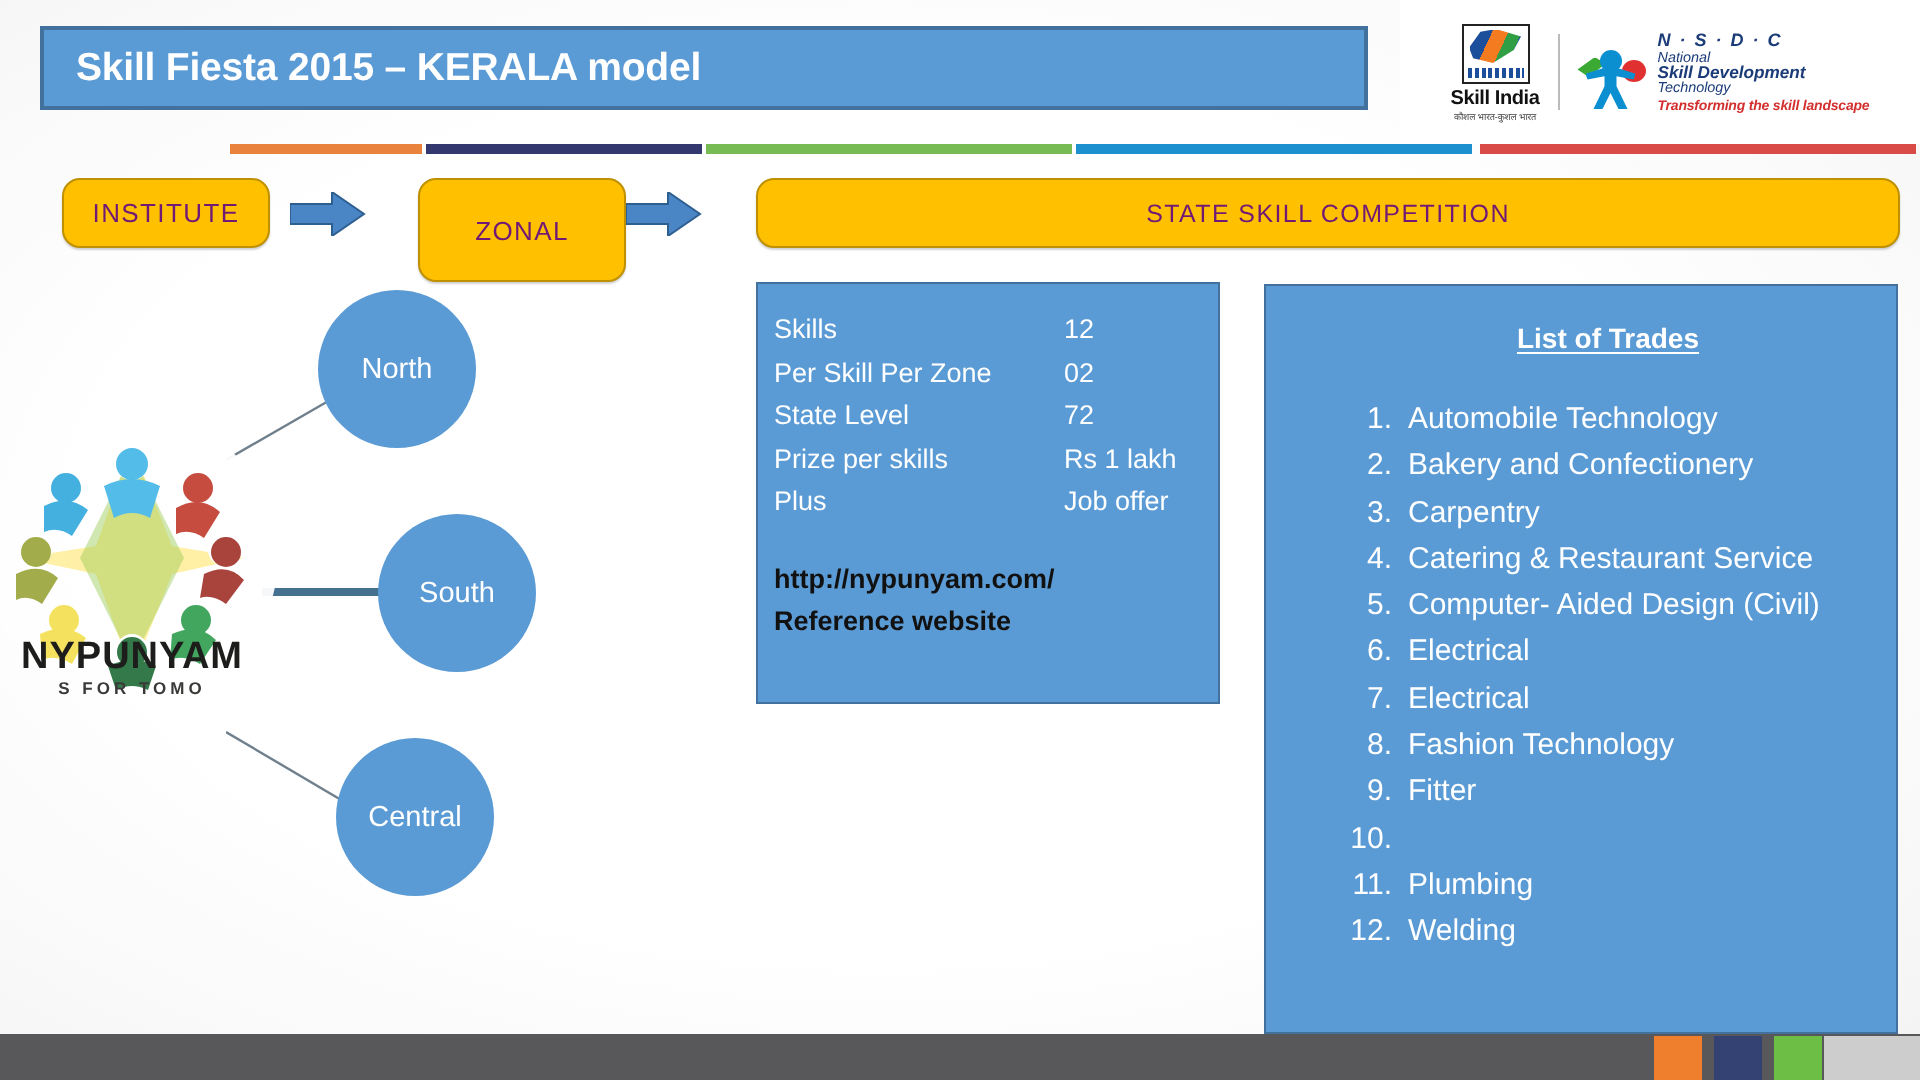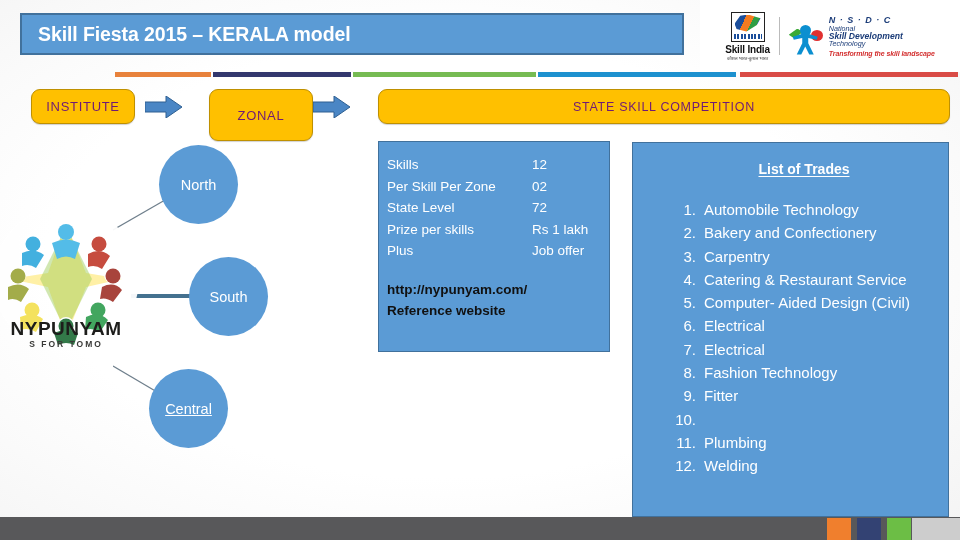--- a/index.html
+++ b/index.html
@@ -112,21 +112,21 @@
 
   
   .zone-circle {
     position:absolute; border-radius:50%;
     background:#5b9bd5;
     display:flex; align-items:center; justify-content:center;
     color:#ffffff; font-size:14.5px;
   }
   #zone-north   { left:159px; top:145px; width:79px; height:79px; }
   #zone-south   { left:189px; top:257px; width:79px; height:79px; }
-  #zone-central { left:149px; top:369px; width:79px; height:79px;text-decoration:underline; }
+  #zone-central { left:168px; top:369px; width:79px; height:79px; }
 
   
   #conn-north { position:absolute; left:113px; top:195px; width:60px; height:36px; }
   #conn-south { position:absolute; left:131px; top:294px; width:64px; height:4px; background:#44718f; }
   #conn-central { position:absolute; left:113px; top:365px; width:62px; height:38px; }
 
   
   #watermark {
     position:absolute; left:-8px; top:205px; width:148px; height:148px;
     opacity:.95;

